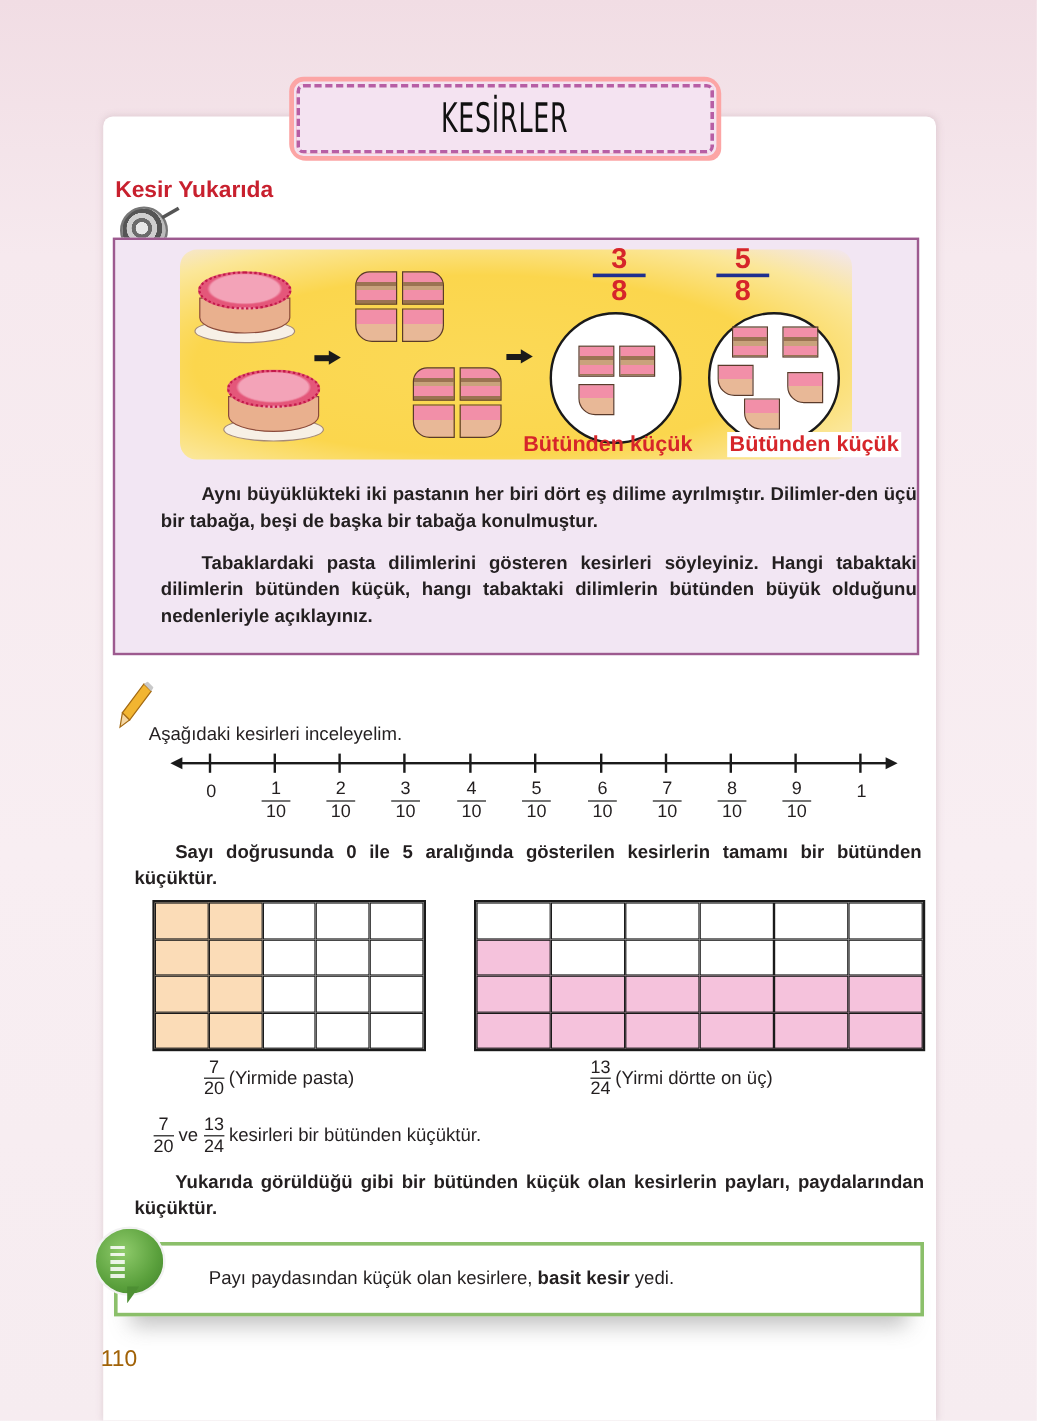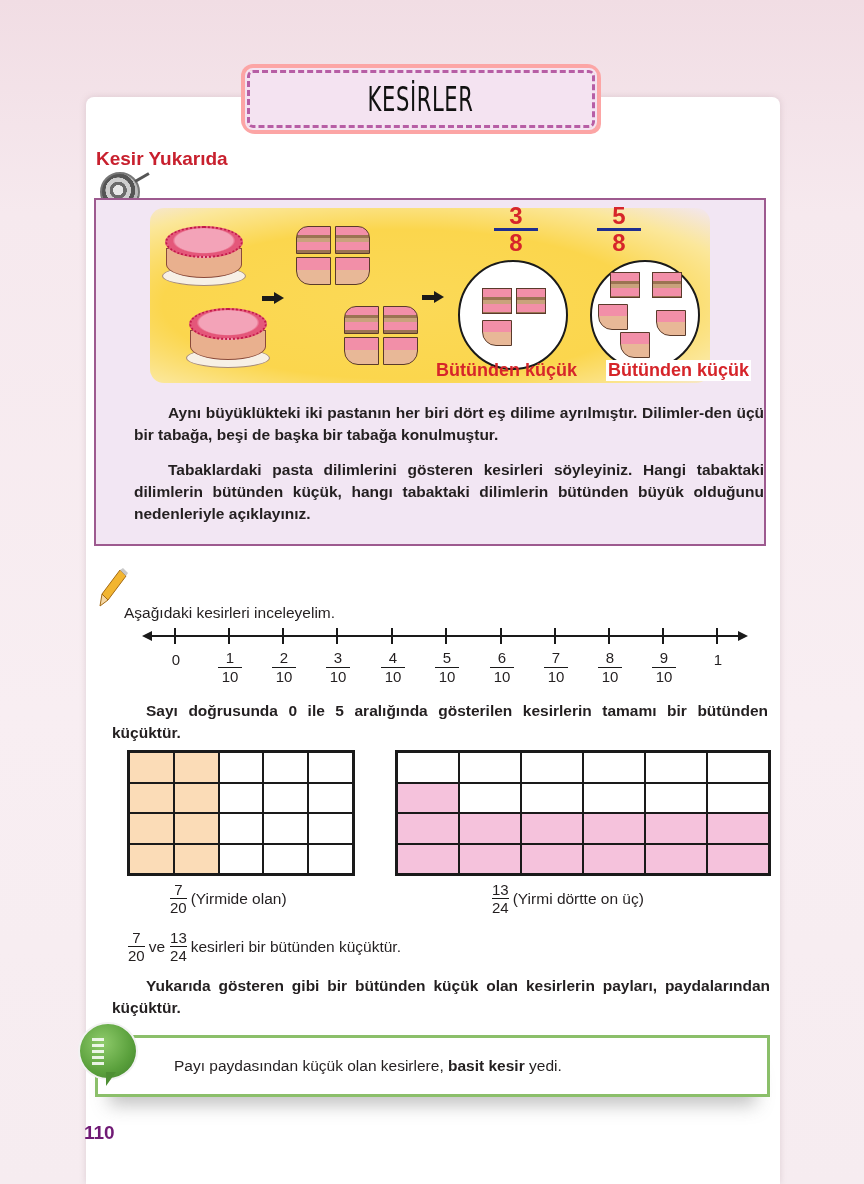--- a/index.html
+++ b/index.html
@@ -118,21 +118,21 @@
     position:absolute; left: 78px; top: 1022px; width: 60px; height: 58px;
     border-radius: 50%;
     background: radial-gradient(circle at 40% 35%, #8fcb6b 0%, #5aa03c 60%, #3e7f2a 100%);
     border: 2px solid #f2f2f2;
   }
   .info-bubble::after {
     content:""; position:absolute; left: 26px; top: 48px;
     border-top: 14px solid #4d8f33; border-right: 10px solid transparent;
   }
   .info-bubble .glyph { position:absolute; left: 12px; top: 14px; width:12px; height:28px; background: repeating-linear-gradient(180deg, #fff 0 3px, transparent 3px 6px); opacity: 0.85; }
-  .page-number { position:absolute; left: 84px; top: 1122px; font-size: 19px; font-weight: bold; color:#701a75; }
+  .page-number { position:absolute; left: 84px; top: 1122px; font-size: 19px; font-weight: normal; color:#a16207; }
 </style>
 </head>
 <body>
 
 <div class="page"></div>
 
 <div class="title-banner">
   <div class="title-inner">
     <span class="title-text">KESİRLER</span>
   </div>
@@ -321,35 +321,35 @@
   <div class="cell p"></div>
     <div class="cell p"></div>
     <div class="cell p"></div>
     <div class="cell p"></div>
     <div class="cell p"></div>
     <div class="cell p"></div>
 </div>
 
 <div class="caption" style="left:170px; top:882px;">
   <span class="frac-inline"><span>7</span><span class="bar"></span><span>20</span></span>
-  <span>(Yirmide olan)</span>
+  <span>(Yirmide pasta)</span>
 </div>
 <div class="caption" style="left:492px; top:882px;">
   <span class="frac-inline"><span>13</span><span class="bar"></span><span>24</span></span>
   <span>(Yirmi dörtte on üç)</span>
 </div>
 
 <div class="caption" style="left:128px; top:930px;">
   <span class="frac-inline"><span>7</span><span class="bar"></span><span>20</span></span>
   <span style="margin-right:5px;">ve</span>
   <span class="frac-inline"><span>13</span><span class="bar"></span><span>24</span></span>
   <span>kesirleri bir bütünden küçüktür.</span>
 </div>
 
-<div class="para indent" style="left:112px; top:975px; width:658px;">Yukarıda gösteren gibi bir bütünden küçük olan kesirlerin payları, paydalarından küçüktür.</div>
+<div class="para indent" style="left:112px; top:975px; width:658px;">Yukarıda görüldüğü gibi bir bütünden küçük olan kesirlerin payları, paydalarından küçüktür.</div>
 
 <div class="def-box">
   <span>
     <span>Payı paydasından küçük olan kesirlere</span>, <b>basit kesir</b> <span>yedi.</span>
   </span>
 </div>
 <div class="info-bubble">
     <div class="glyph"></div>
   </div>
 

